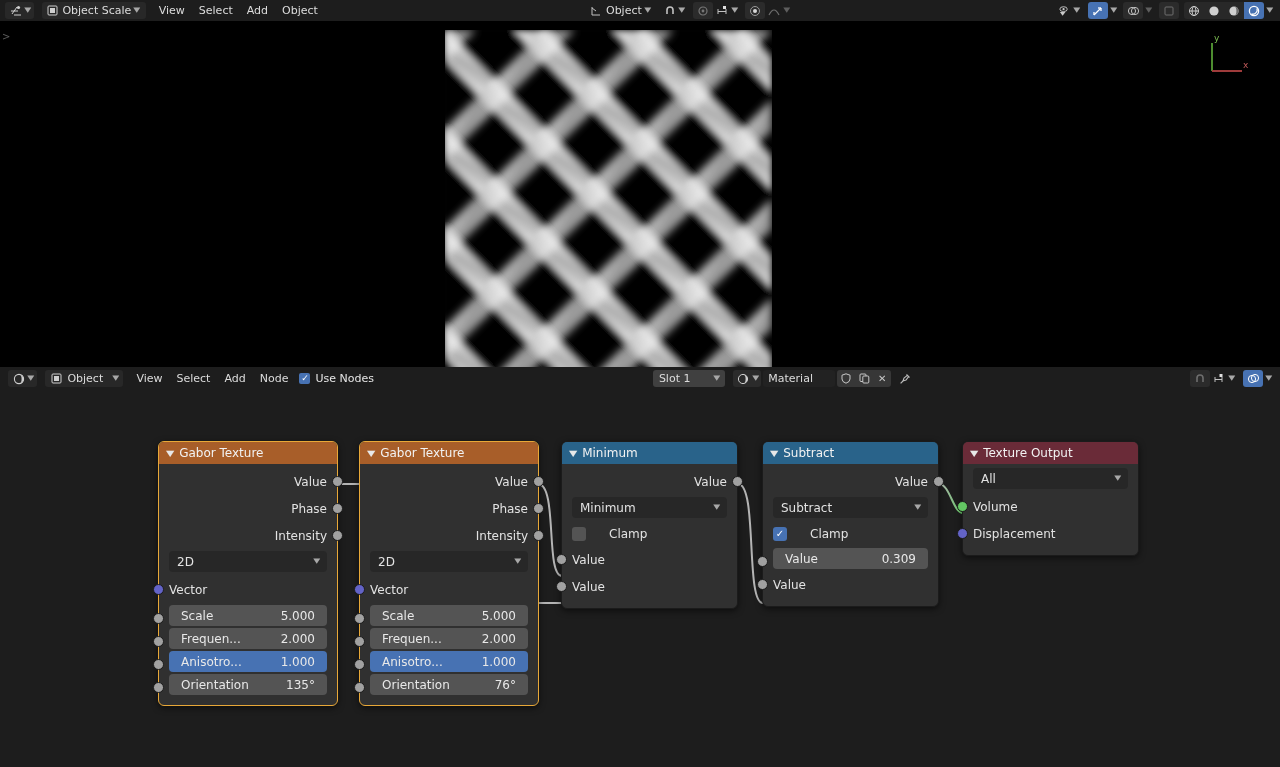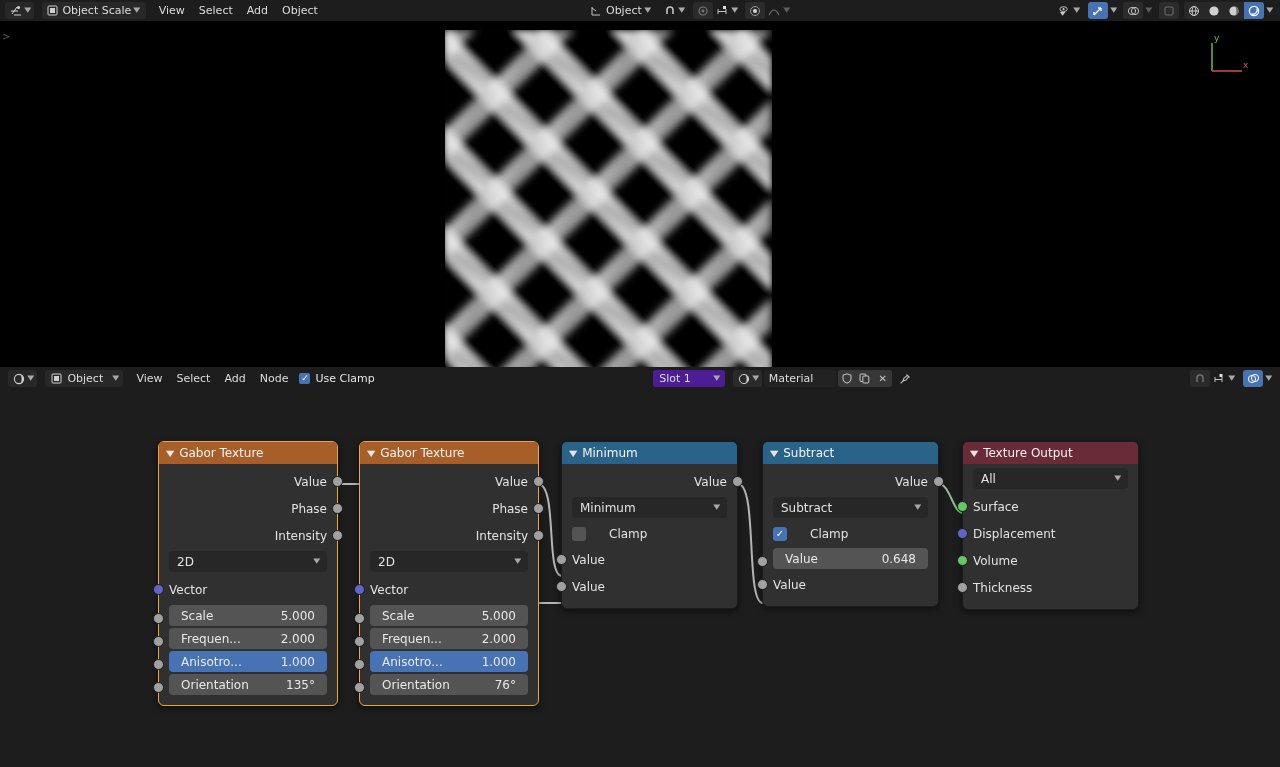--- a/index.html
+++ b/index.html
@@ -397,26 +397,26 @@
     <span class="chev">▼</span>
   </div>
   <div class="sep" style="width:6px"></div>
   <div class="hb-menu">View</div>
   <div class="hb-menu">Select</div>
   <div class="hb-menu">Add</div>
   <div class="hb-menu">Node</div>
   <div class="sep" style="width:4px"></div>
   <div style="display:flex;align-items:center;gap:5px">
     <span class="checkbox">✓</span>
-    <span>Use Clamp</span>
+    <span>Use Nodes</span>
   </div>
 
   <div style="flex:1"></div>
 
-  <div class="hb-btn" style="width:72px;justify-content:space-between;padding:0 6px;background:#4c1d95">
+  <div class="hb-btn" style="width:72px;justify-content:space-between;padding:0 6px;background:#404040">
     <span>Slot 1</span>
     <span class="chev">▼</span>
   </div>
   <div class="sep" style="width:8px"></div>
   <div class="hb-btn" style="background:#2b2b2b;padding:0 3px 0 4px">
     <span class="icobox">
       <svg width="12" height="12" viewBox="0 0 12 12">
           <circle cx="6" cy="6" r="4.6" fill="none" stroke="#cfcfcf" stroke-width="1"></circle>
           <path d="M6 1.4 A4.6 4.6 0 0 1 6 10.6 A2.6 4.6 0 0 0 6 1.4" fill="#cfcfcf"></path>
         </svg>
@@ -686,48 +686,40 @@
       <span class="chev">▼</span>
     </div>
     <div class="checkrow">
       <span class="ncheck on">✓</span>
       <span>Clamp</span>
     </div>
     <div class="valrow">
       <span class="sock left gray" style="top:13px"></span>
       <div class="valfield">
         <span class="lbl">Value</span>
-        <span class="num">0.648</span>
+        <span class="num">0.309</span>
       </div>
     </div>
     <div class="row in">
       <span class="sock left gray"></span>
       <span>Value</span>
     </div>
   </div>
 
   <div class="node" style="left:962px; top:51px; width:177px;">
     <div class="node-head" style="background:#6a2b38">
       <span class="head-chev">▼</span>
       <span>Texture Output</span>
     </div>
     <div class="dropdown" style="margin-top:4px">
       <span>All</span>
       <span class="chev">▼</span>
     </div>
     <div class="row in">
       <span class="sock left green"></span>
-      <span>Surface</span>
+      <span>Volume</span>
     </div>
     <div class="row in">
       <span class="sock left purple"></span>
       <span>Displacement</span>
     </div>
-    <div class="row in">
-      <span class="sock left green"></span>
-      <span>Volume</span>
-    </div>
-    <div class="row in">
-      <span class="sock left gray"></span>
-      <span>Thickness</span>
-    </div>
   </div>
 </div>
 
 </body></html>

